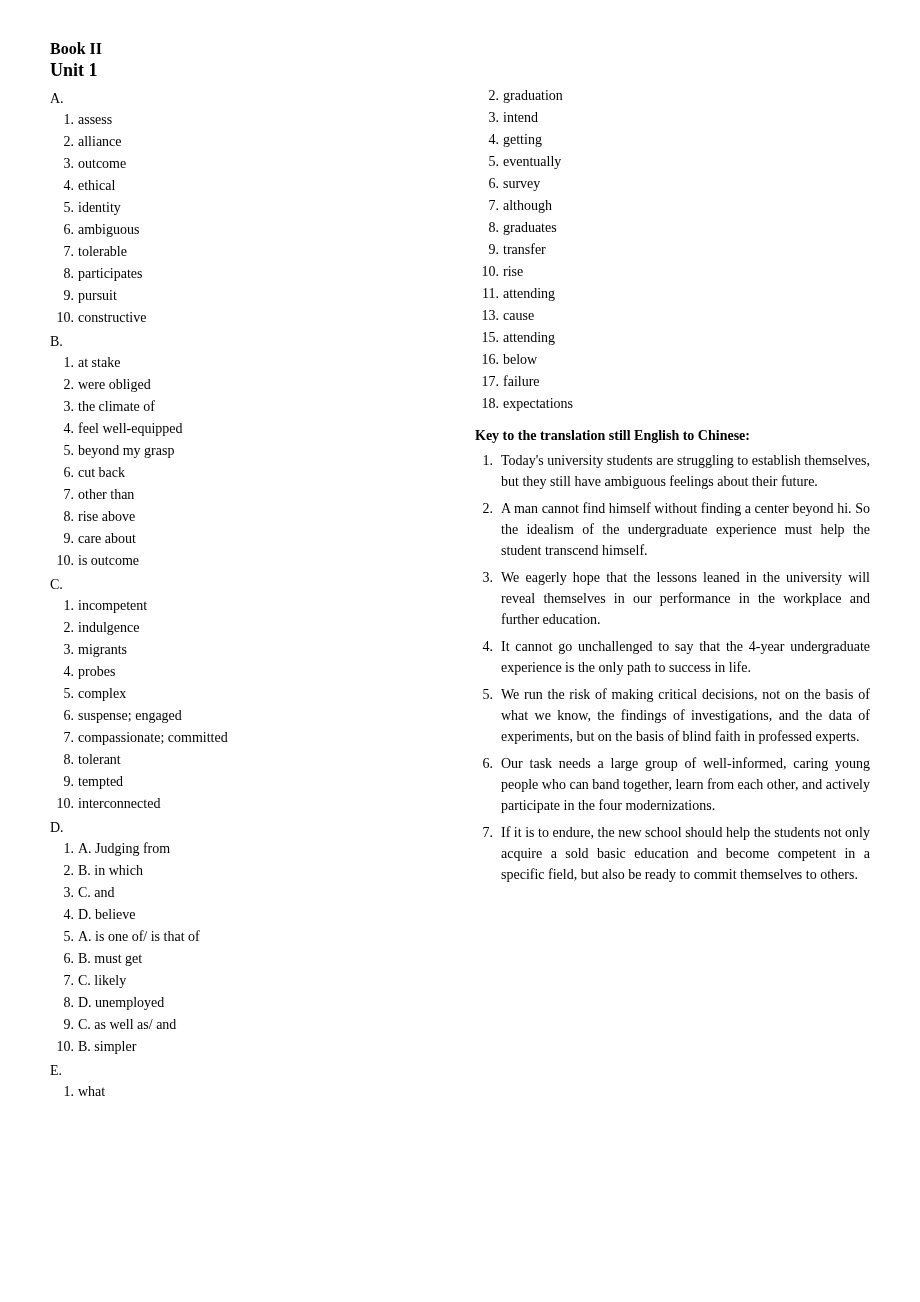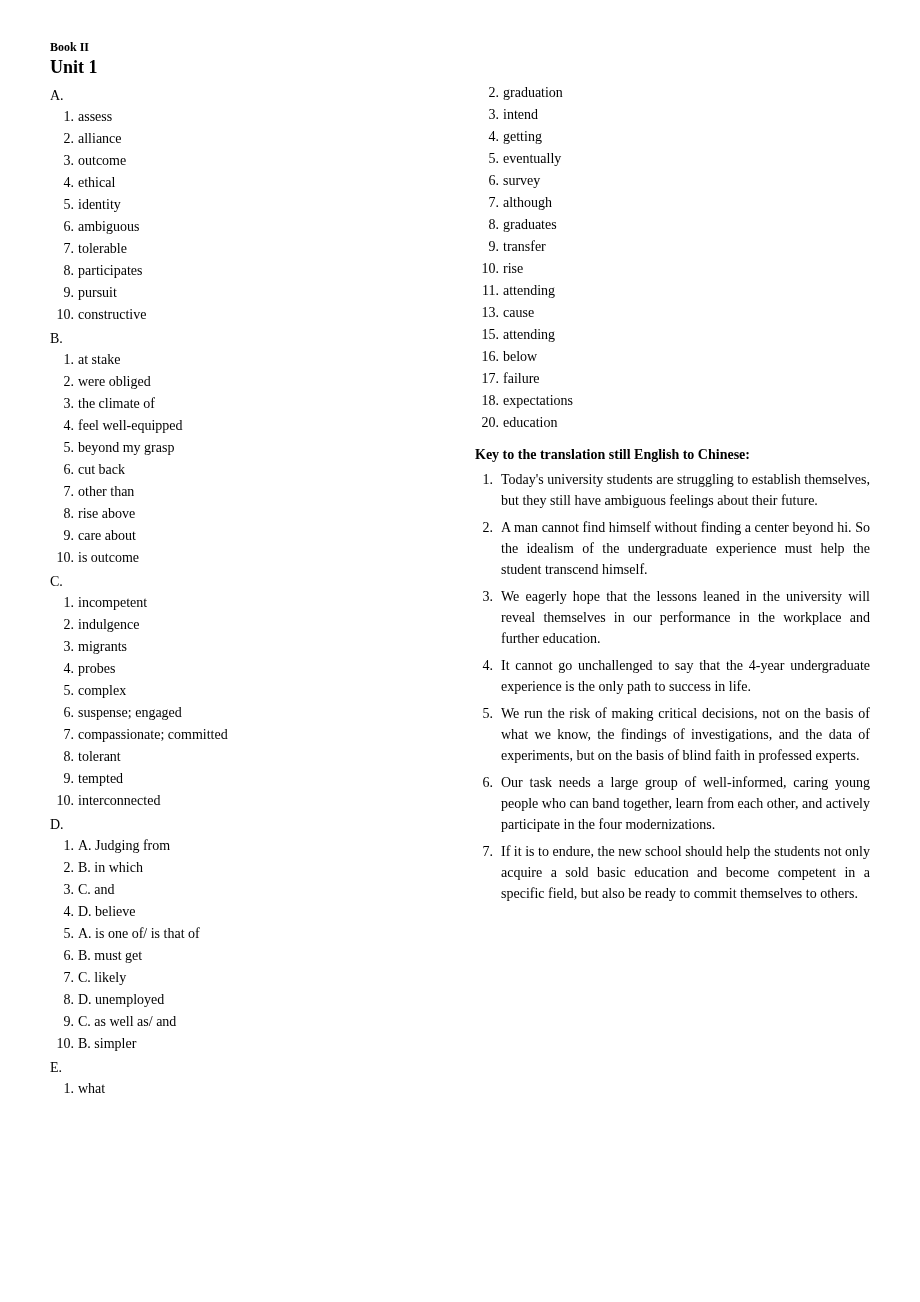--- a/index.html
+++ b/index.html
@@ -19,21 +19,21 @@
     .left-col {
       flex: 1;
       min-width: 0;
     }
     .right-col {
       flex: 1;
       min-width: 0;
     }
     .title {
       font-weight: bold;
-      font-size: 12px;
+      font-size: 16px;
       margin-bottom: 2px;
     }
     .subtitle {
       font-weight: bold;
       font-size: 18px;
       margin-bottom: 4px;
     }
     .section-label {
       font-size: 14px;
       margin-top: 6px;
@@ -334,24 +334,20 @@
           <span>below</span>
         </li>
         <li>
           <span class="num">17.</span>
           <span>failure</span>
         </li>
         <li>
           <span class="num">18.</span>
           <span>expectations</span>
         </li>
-        <li>
-          <span class="num">20.</span>
-          <span>education</span>
-        </li>
       </ol>
 
     <div class="key-heading">Key to the translation still English to Chinese:</div>
 
     <ul class="translation-list" id="translation-list">
         <li>
           <span class="tnum">1.</span>
           <span class="tcontent">Today's university students are struggling to establish themselves, but they still have ambiguous feelings about their future.</span>
         </li>
         <li>

